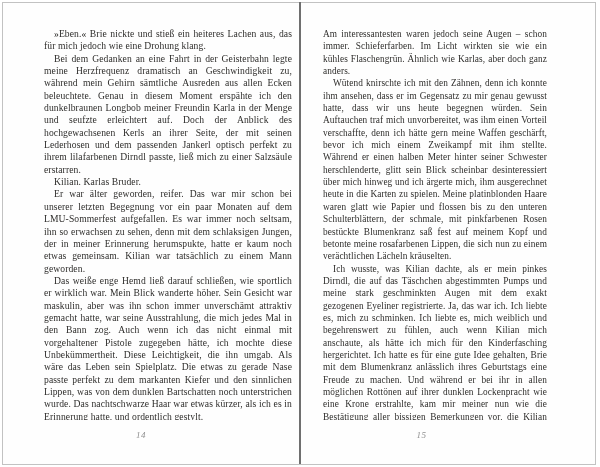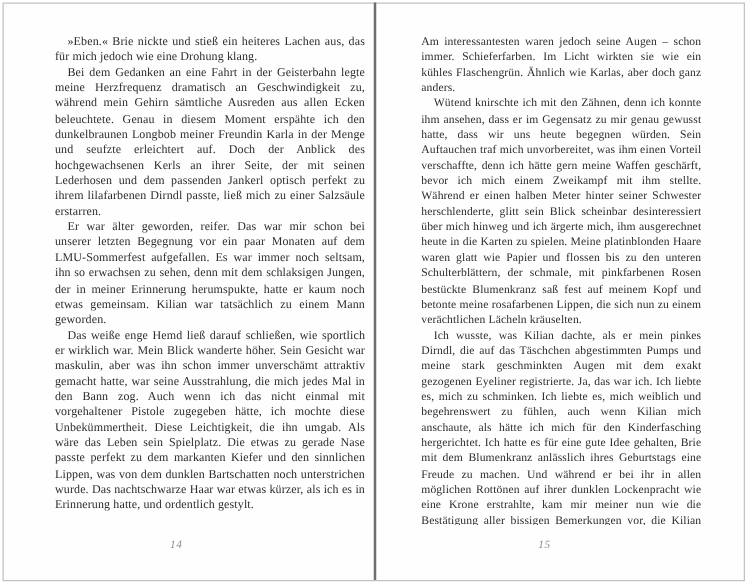--- a/index.html
+++ b/index.html
@@ -31,21 +31,21 @@
     width: 2px;
     height: 462px;
     background: #6f6f6f;
   }
   .page {
     position: absolute;
     top: 0;
     height: 368px;
   }
   .page.left  { left: 3px;   width: 296px; }
-  .page.right { left: 298px; width: 293px; text-decoration: underline; }
+  .page.right { left: 284px; width: 293px; text-decoration: underline; }
   .text-block {
     position: absolute;
     top: 28px;
     overflow: hidden;
     color: #2e2d2b;
     text-align: justify;
     letter-spacing: 0.1px;
   }
   .page.left .text-block {
     left: 41px;           
@@ -83,20 +83,21 @@
 <body>
 
 <div class="viewport">
 
   <div class="spread-frame"></div>
 
   <div class="page left">
     <div class="text-block">
       <p class="indent">»Eben.« Brie nickte und stieß ein heiteres Lachen aus, das für mich jedoch wie eine Drohung klang.</p>
       <p class="indent">Bei dem Gedanken an eine Fahrt in der Geisterbahn legte meine Herzfrequenz dramatisch an Geschwindigkeit zu, während mein Gehirn sämtliche Ausreden aus allen Ecken beleuchtete. Genau in diesem Moment erspähte ich den dunkelbraunen Longbob meiner Freundin Karla in der Menge und seufzte erleichtert auf. Doch der Anblick des hochgewachsenen Kerls an ihrer Seite, der mit seinen Lederhosen und dem passenden Jankerl optisch perfekt zu ihrem lilafarbenen Dirndl passte, ließ mich zu einer Salzsäule erstarren.</p>
+      <p class="indent">Kilian. Karlas Bruder.</p>
       <p class="indent">Er war älter geworden, reifer. Das war mir schon bei unserer letzten Begegnung vor ein paar Monaten auf dem LMU-Sommerfest aufgefallen. Es war immer noch seltsam, ihn so erwachsen zu sehen, denn mit dem schlaksigen Jungen, der in meiner Erinnerung herumspukte, hatte er kaum noch etwas gemeinsam. Kilian war tatsächlich zu einem Mann geworden.</p>
       <p class="indent">Das weiße enge Hemd ließ darauf schließen, wie sportlich er wirklich war. Mein Blick wanderte höher. Sein Gesicht war maskulin, aber was ihn schon immer unverschämt attraktiv gemacht hatte, war seine Ausstrahlung, die mich jedes Mal in den Bann zog. Auch wenn ich das nicht einmal mit vorgehaltener Pistole zugegeben hätte, ich mochte diese Unbekümmertheit. Diese Leichtigkeit, die ihn umgab. Als wäre das Leben sein Spielplatz. Die etwas zu gerade Nase passte perfekt zu dem markanten Kiefer und den sinnlichen Lippen, was von dem dunklen Bartschatten noch unterstrichen wurde. Das nachtschwarze Haar war etwas kürzer, als ich es in Erinnerung hatte, und ordentlich gestylt.</p>
     </div>
     <div class="page-number">14</div>
   </div>
 
   <div class="spine"></div>
 
   <div class="page right">
     <div class="text-block">

